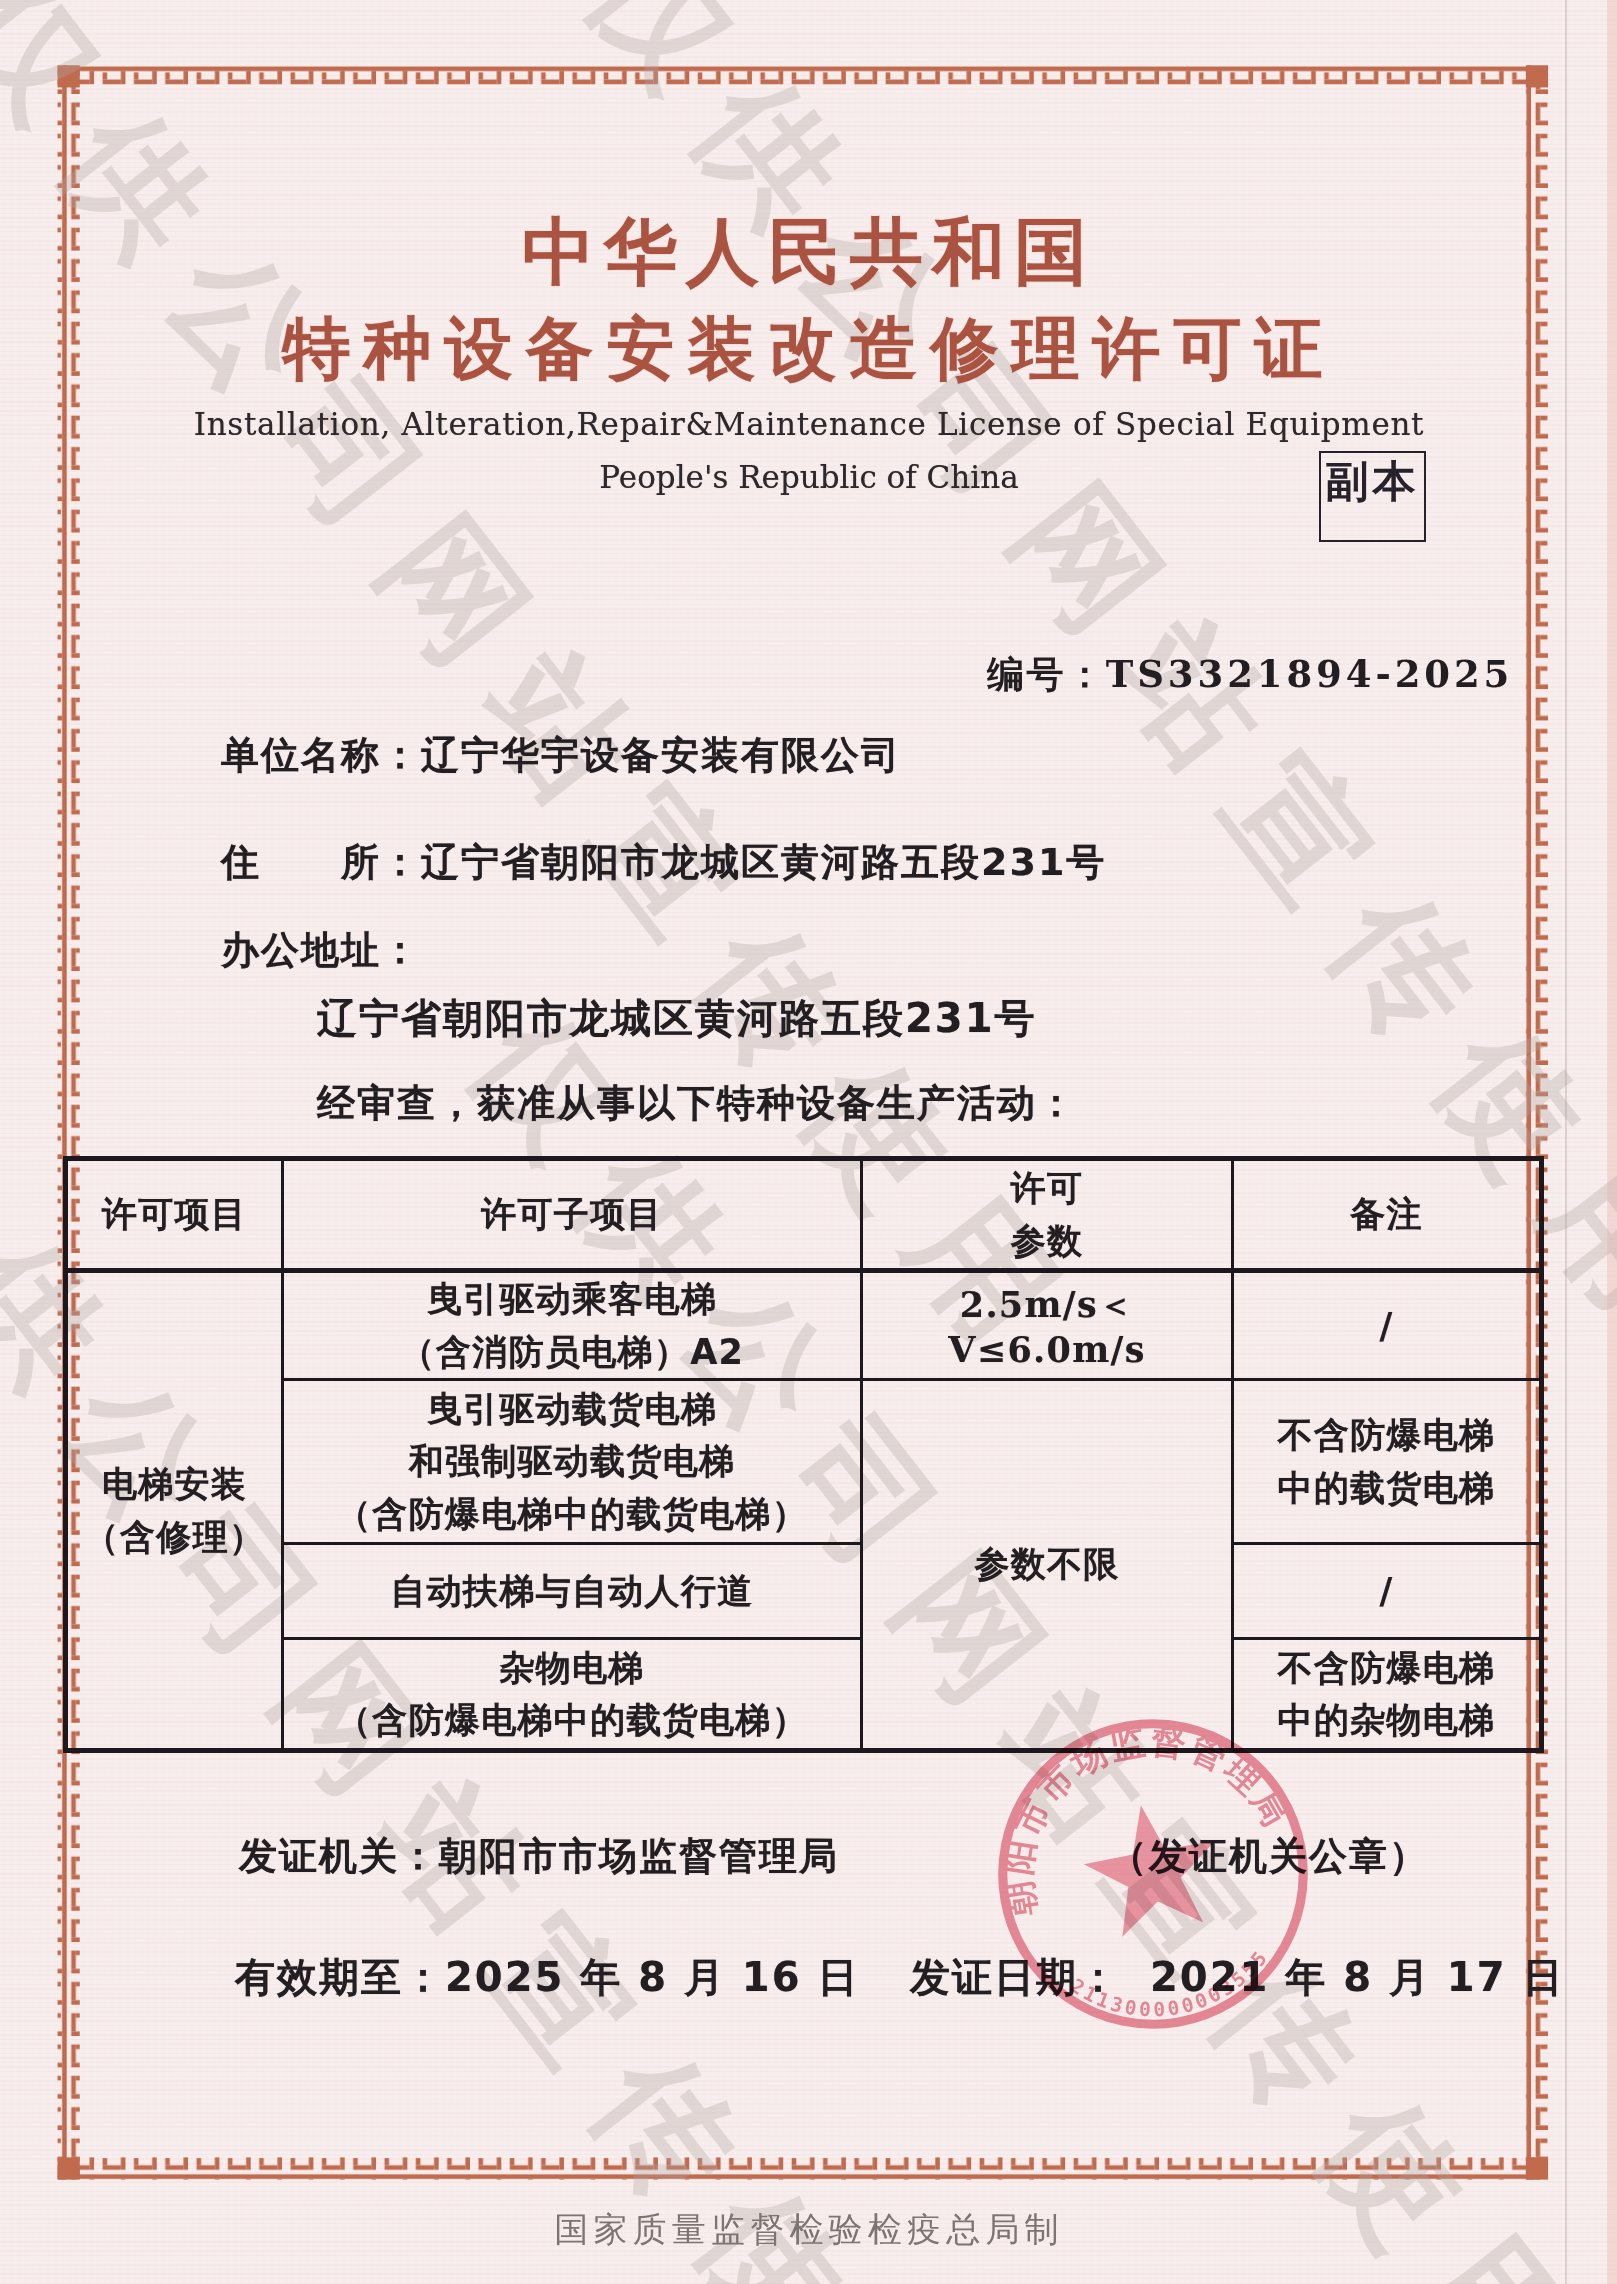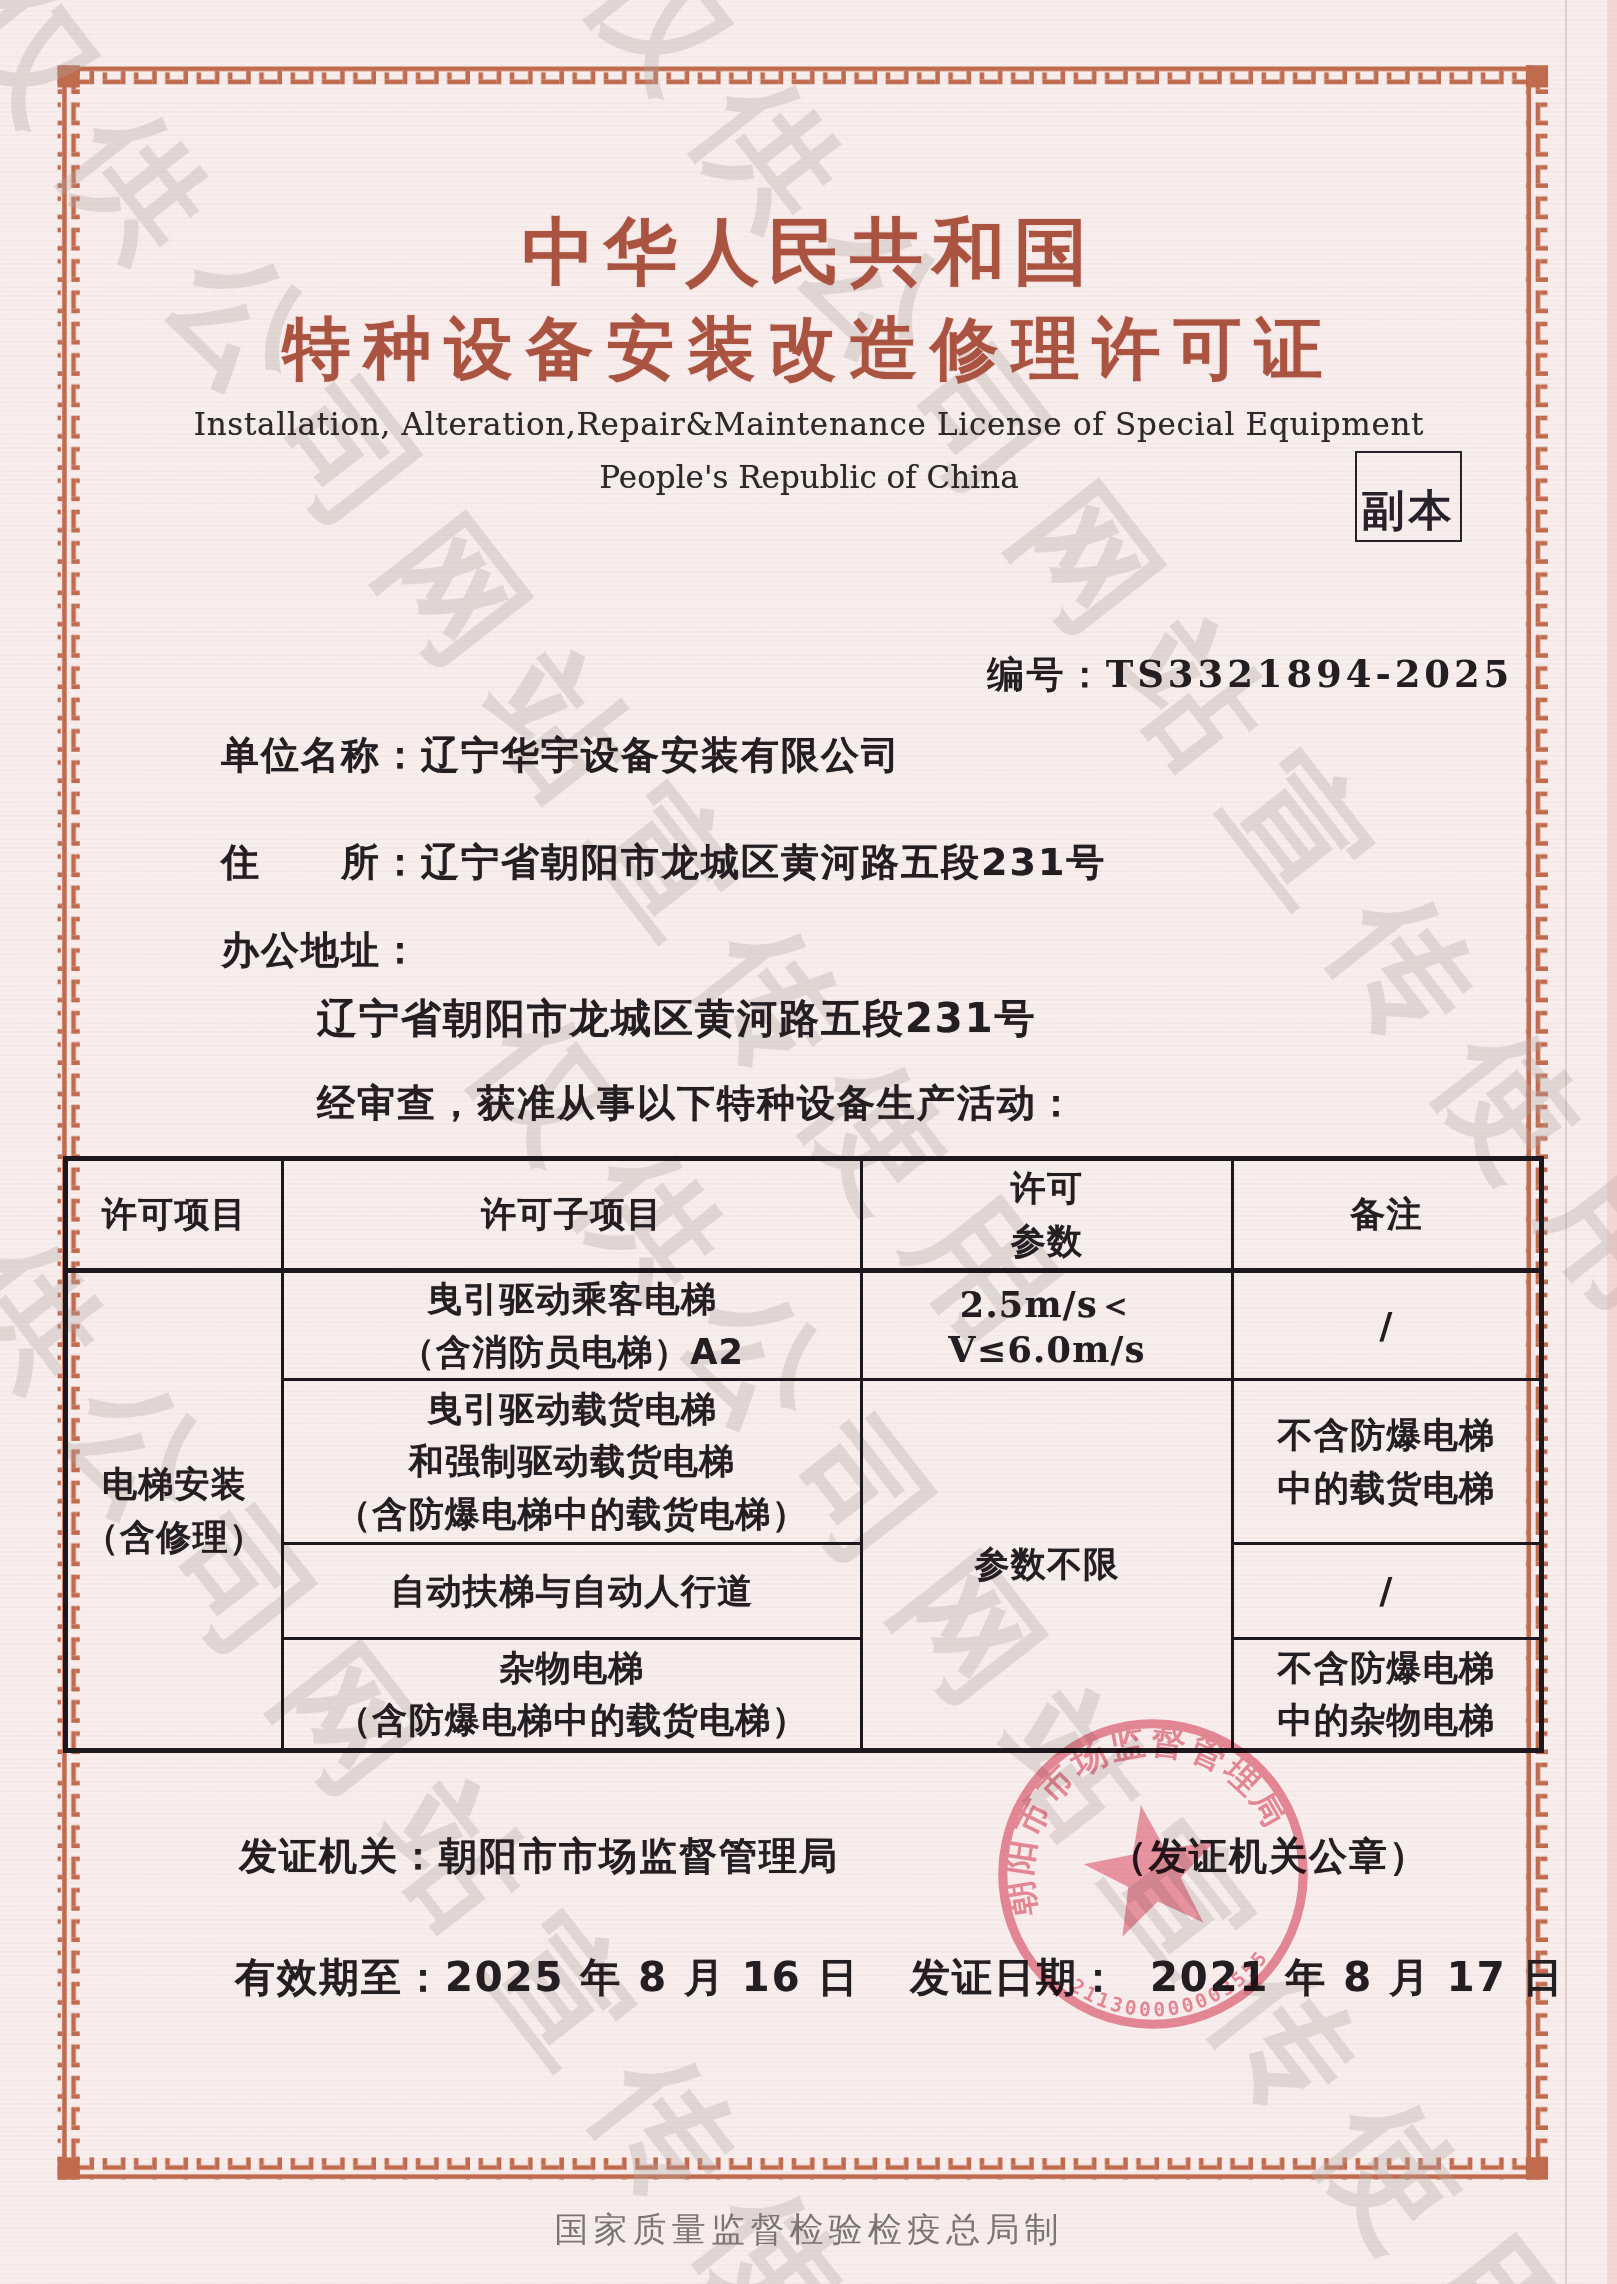--- a/index.html
+++ b/index.html
@@ -41,24 +41,23 @@
     width:100%;text-align:center;
     font-family:"DejaVu Serif", serif;
     font-weight:400;color:#2e282b;
     text-shadow:0 0 0.7px rgba(46,40,43,.5);
   }
   .e1{top:406px;font-size:31px;letter-spacing:0.7px;}
   .e2{top:459px;font-size:31px;}
   .copy-badge{
     left:1319px;top:451px;width:103px;height:87px;
     border:2.6px solid #26212a;
-    display:flex;align-items:flex-end;justify-content:center;
+    display:flex;align-items:flex-start;justify-content:center;
     font-size:43px;font-weight:700;letter-spacing:3.9px;
     color:#26212a;
-    margin-left:36px;
   }
   .serial{left:987px;top:650px;font-size:37px;font-weight:600;letter-spacing:2.6px;}
   .serial .num{font-family:"DejaVu Serif", serif;font-weight:700;letter-spacing:3.9px;}
   .line{font-size:38px;font-weight:600;letter-spacing:2px;white-space:nowrap;
         text-shadow:0 0 0.7px rgba(35,30,34,.55);}
   .l-company{left:221px;top:730px;}
   .l-residence{left:221px;top:837px;}
   .l-office{left:221px;top:925px;}
   .l-address{left:317px;top:991px;font-weight:800;font-size:40px;}
   .l-approval{left:317px;top:1078px;}

